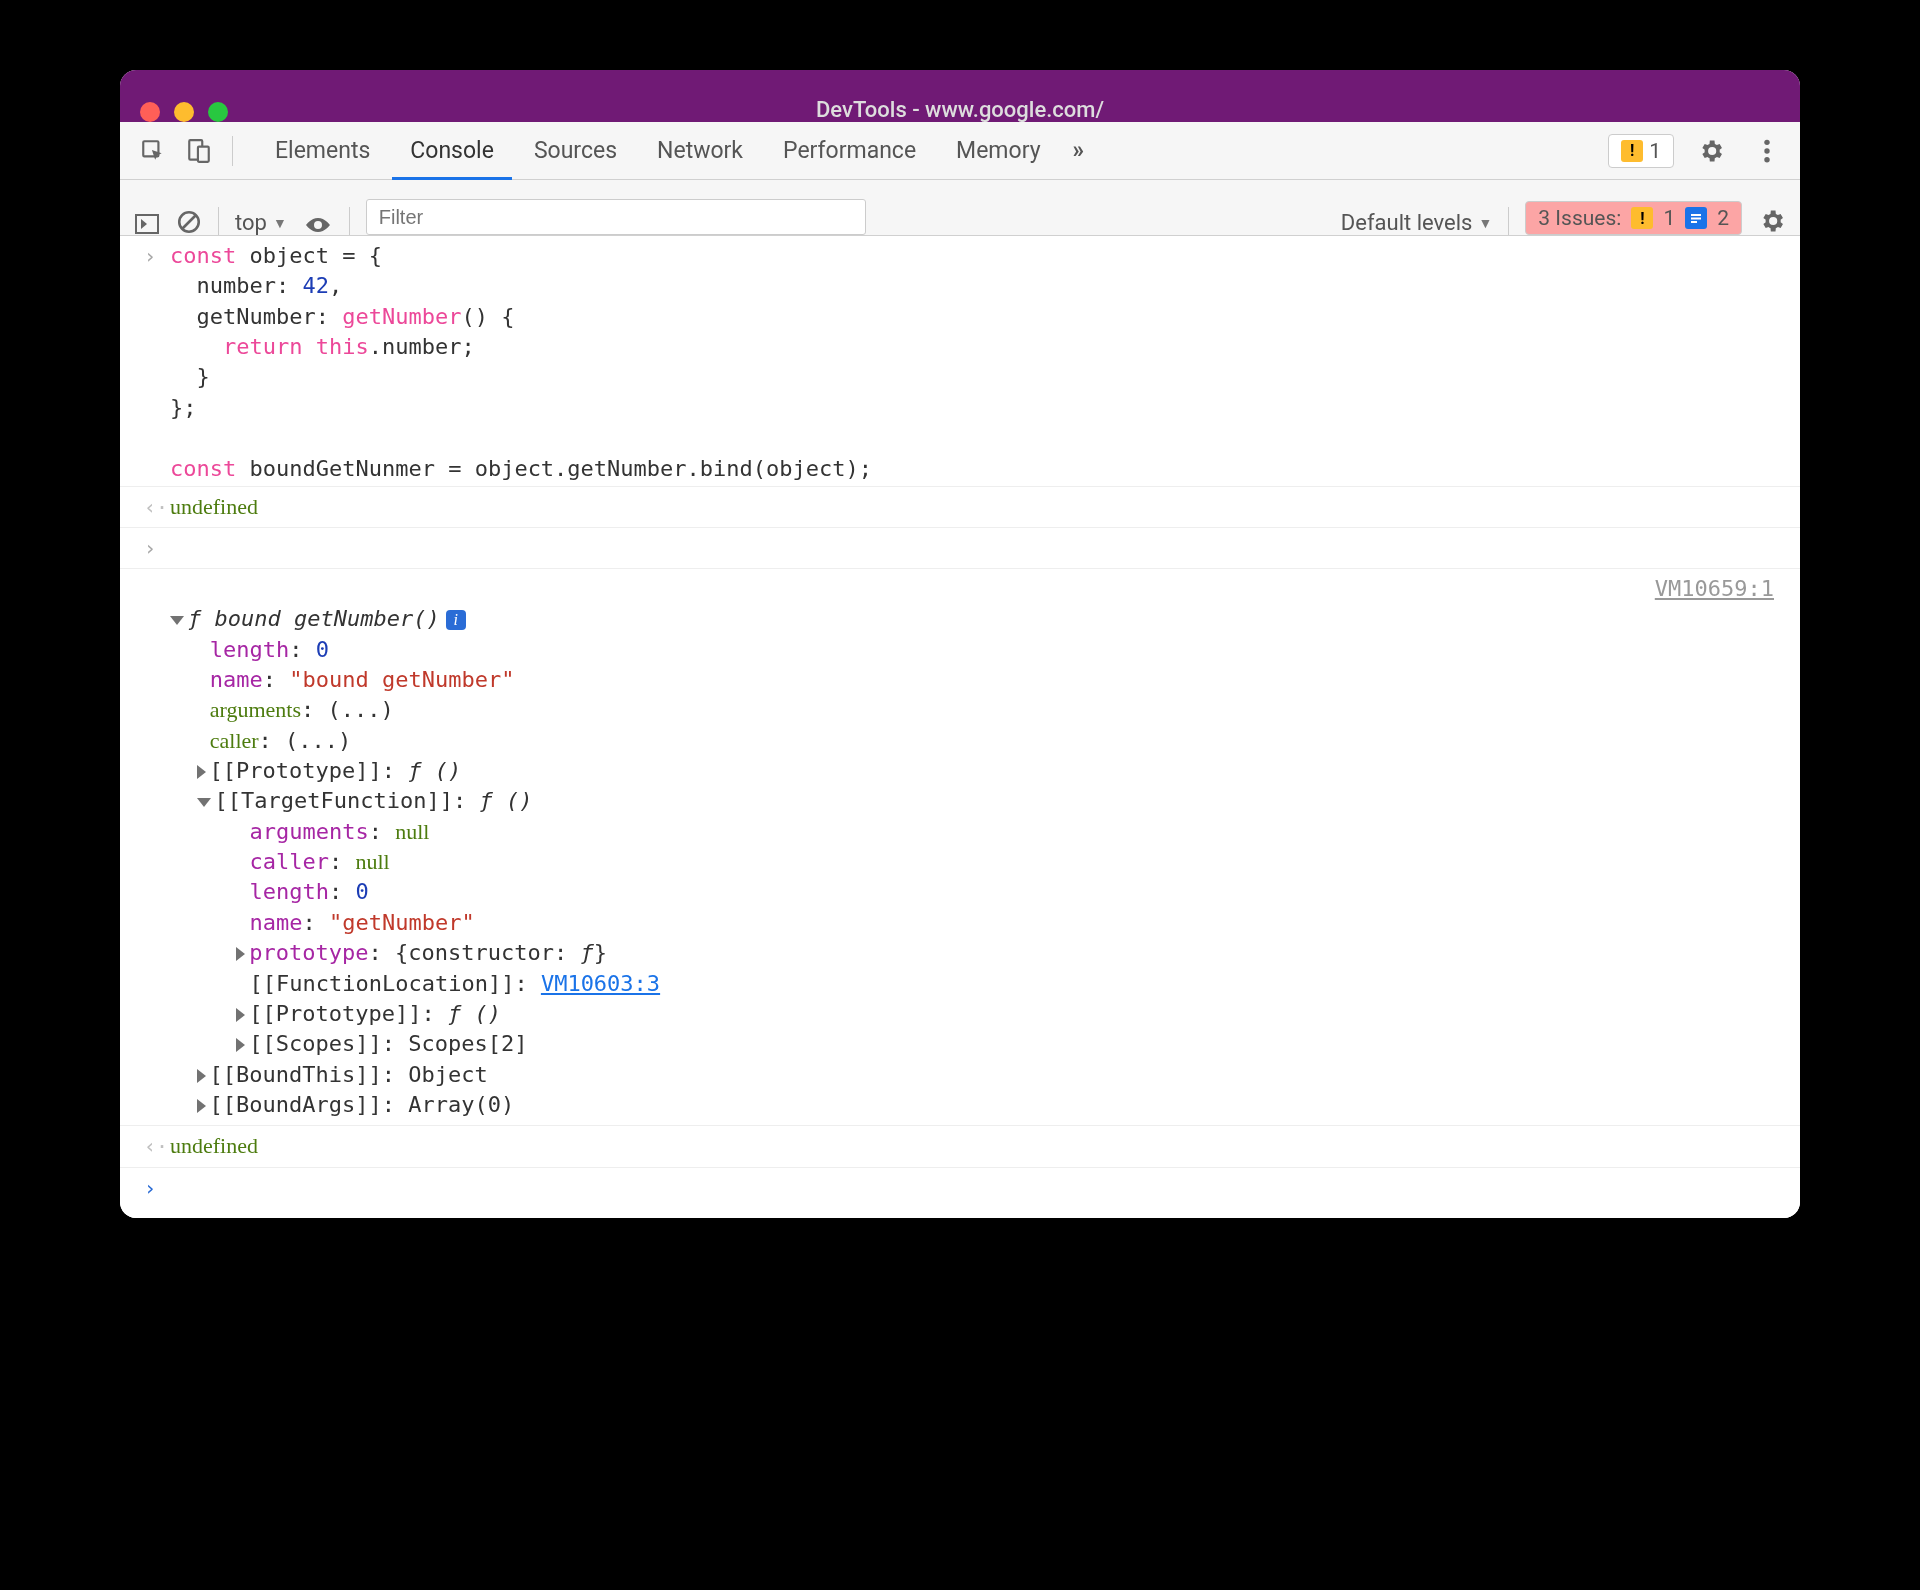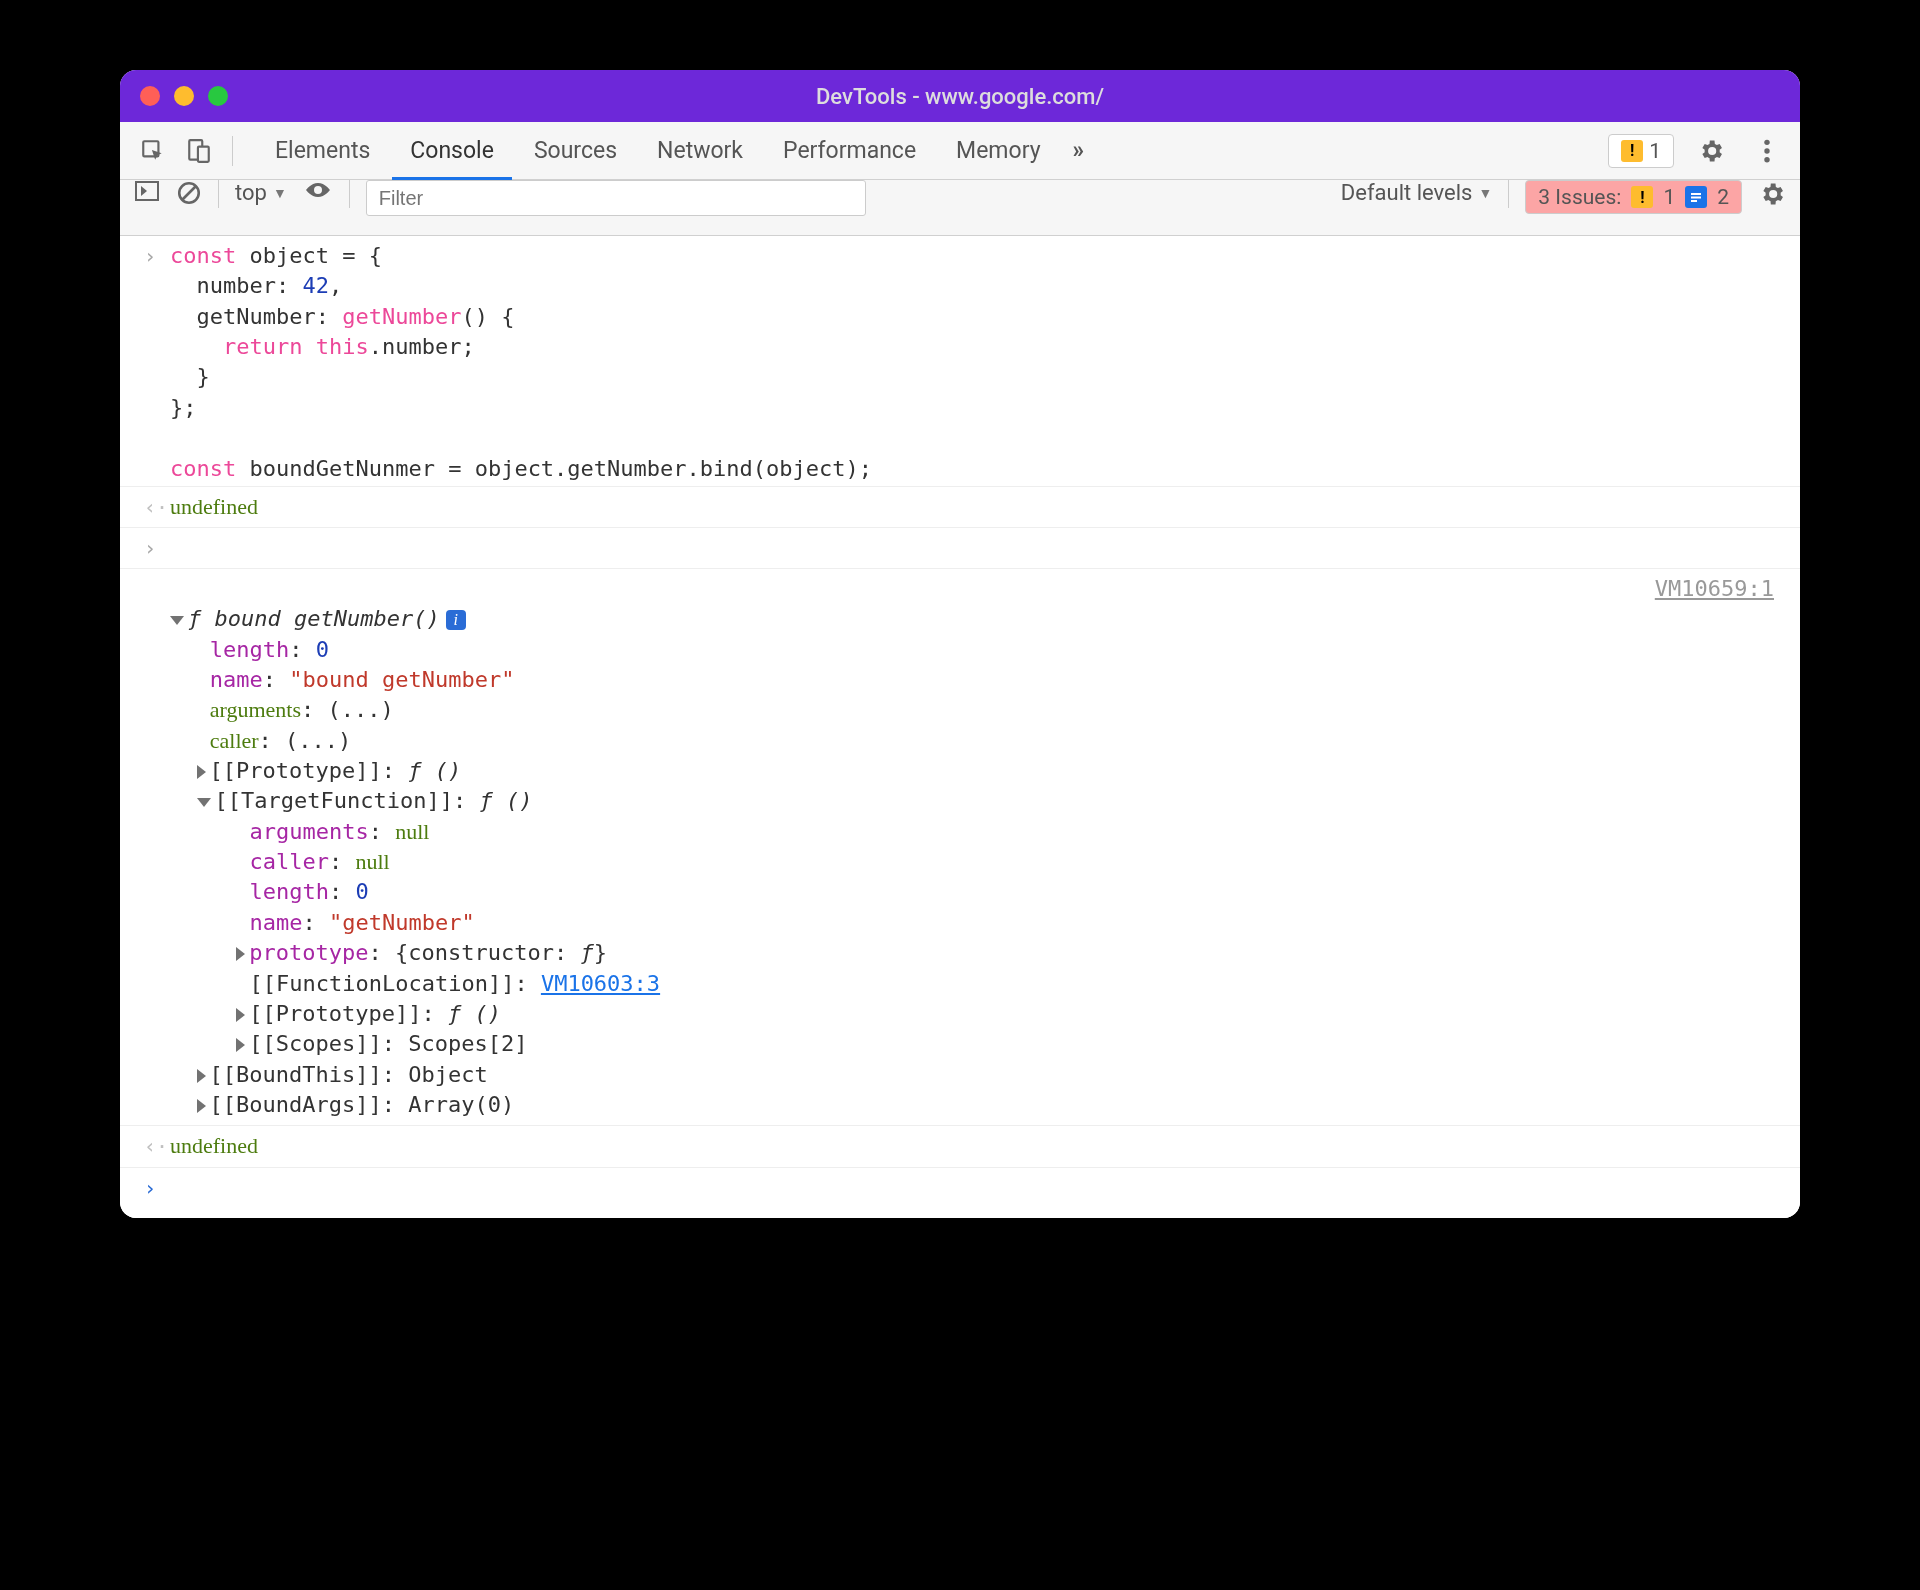--- a/index.html
+++ b/index.html
@@ -12,22 +12,22 @@
   }
   .window {
     width: 1680px;
     background: #fff;
     border-radius: 16px;
     overflow: hidden;
     box-shadow: 0 30px 80px rgba(0,0,0,0.5);
   }
   .titlebar {
     height: 52px;
-    background: #6d28d9;
-    display:flex; align-items:center;
+    background: #701a75;
+    display:flex; align-items:flex-end;
     padding: 0 20px;
     position:relative;
   }
   .traffic { display:flex; gap:14px; align-items:center; }
   .dot { width:20px; height:20px; border-radius:50%; }
   .dot.red{background:#ff5f57;} .dot.yellow{background:#febc2e;} .dot.green{background:#28c840;}
   .titlebar-title { position:absolute; left:50%; transform:translateX(-50%); color:#ddd; font-size:22px; font-weight:500;}
   .tabbar {
     height: 58px; border-bottom:1px solid #d0d0d0;
     display:flex; align-items:center; padding: 0 14px; gap: 8px;
@@ -39,21 +39,21 @@
   .tab { padding: 10px 18px; height:56px; display:flex;align-items:center; font-size:23px; color:#555; cursor:pointer; position:relative;}
   .tab.active { color:#333; }
   .tab.active::after{content:'';position:absolute;left:0;right:0;bottom:-1px;height:3px;background:#1a73e8;}
   .right-group{margin-left:auto; display:flex; align-items:center; gap:18px;}
   .warn-badge{display:inline-flex;align-items:center;gap:6px;font-size:21px;padding:4px 12px;border:1px solid #ccc;border-radius:4px;background:#fff;}
   .issue-sq{width:22px;height:22px;display:inline-flex;align-items:center;justify-content:center;border-radius:3px;font-weight:700;font-size:16px;color:#fff;}
   .issue-warn{background:#febc2e;color:#000;}
   .issue-info{background:#1a73e8;}
   .subbar{
     height:56px;border-bottom:1px solid #d0d0d0;background:#f6f6f6;
-    display:flex;align-items:flex-start;padding:0 14px;gap:16px;color:#555;font-size:22px;
+    display:flex;align-items:flex-end;padding:0 14px;gap:16px;color:#555;font-size:22px;
   }
   .subbar .sep{width:1px;height:28px;background:#ccc;}
   .context-select{display:flex;align-items:center;gap:6px;cursor:pointer;}
   .tri-down{font-size:14px;color:#777;}
   .filter-input{flex:0 0 500px;height:36px;border:1px solid #ccc;background:#fff;padding:0 12px;font-size:20px;border-radius:3px;}
   .issues-text{display:flex;align-items:center;gap:10px;font-size:21px;border:1px solid #ccc;border-radius:4px;background:#fca5a5;padding:4px 12px;}
   .console-body{background:#fff;font-family:Menlo,Consolas,monospace;font-size:22px;line-height:1.38;padding-bottom:10px;}
   .row{display:flex;align-items:flex-start;padding:5px 16px 5px 24px;border-bottom:1px solid #eee;}
   .row.noborder{border-bottom:none;}
   .gutter{width:26px;flex:none;color:#888;font-size:20px;padding-top:2px;}

